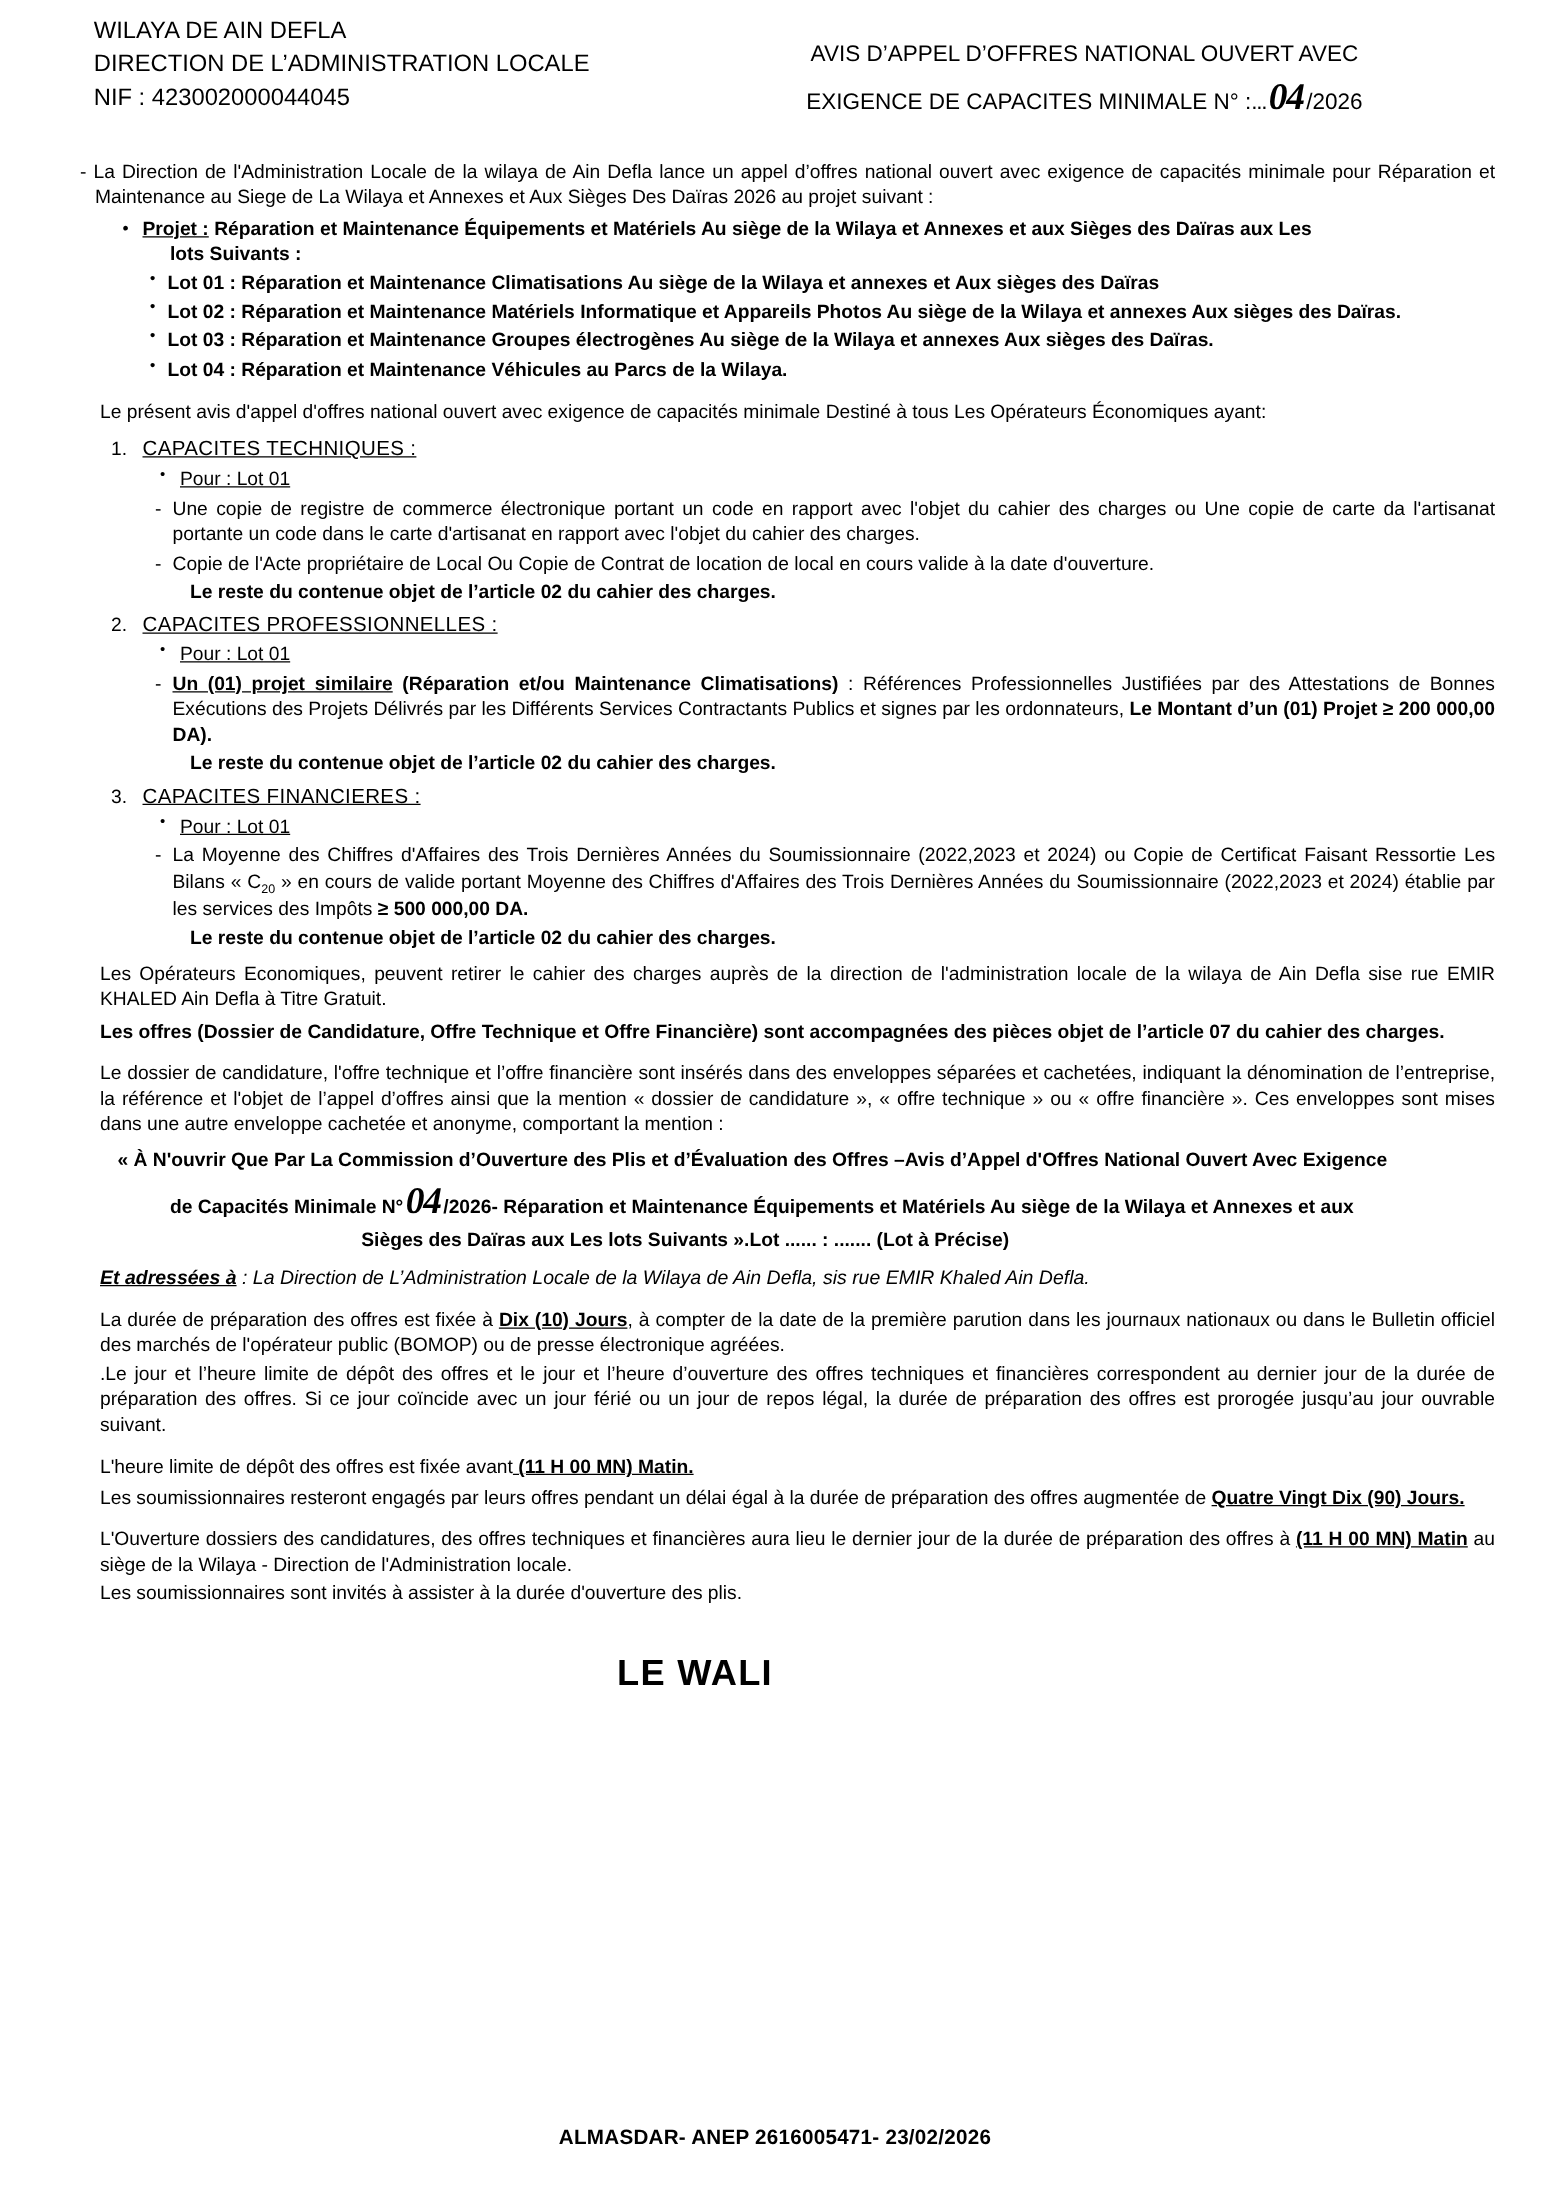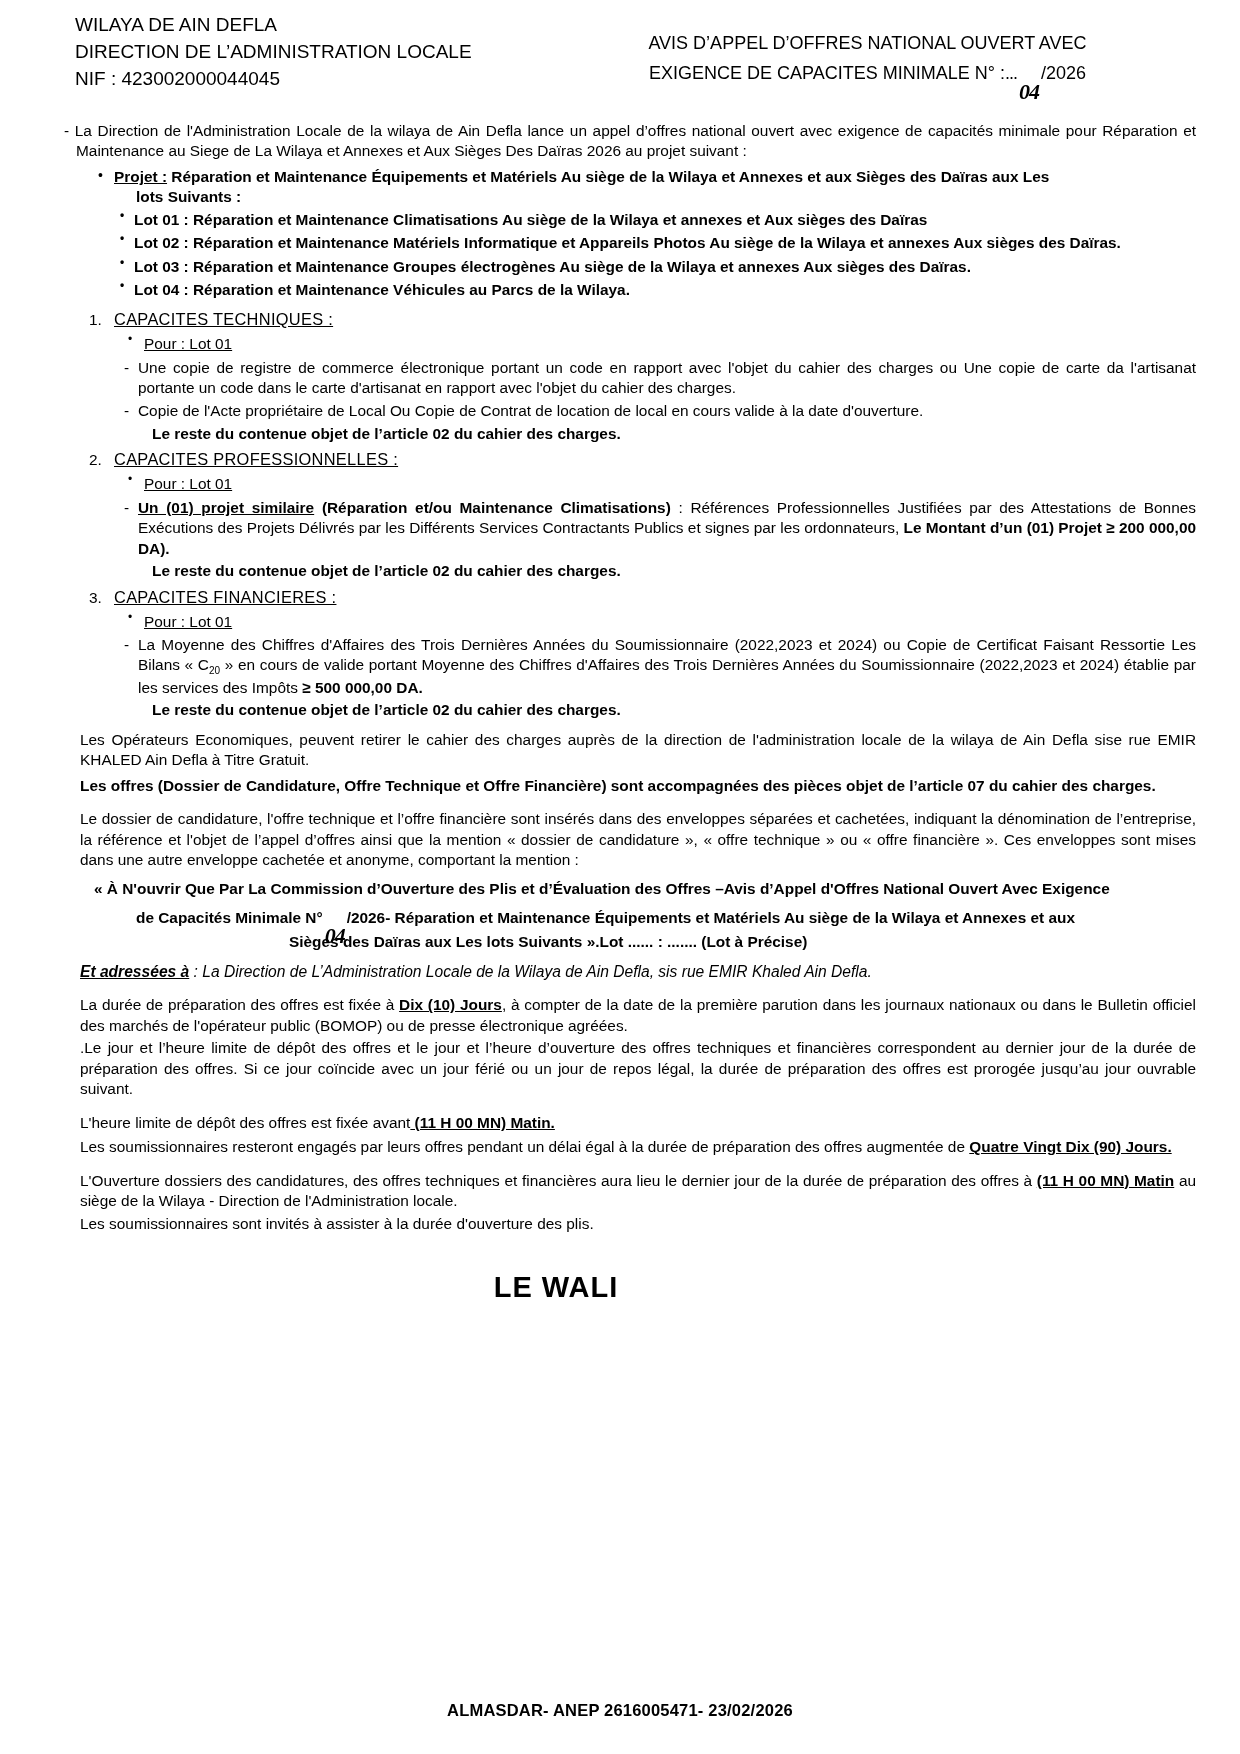--- a/index.html
+++ b/index.html
@@ -49,26 +49,26 @@
     font-size: 18px;
     line-height: 1.45;
     text-align: center;
     padding-top: 18px;
   }
   .hdr-right .l2 {
     white-space: nowrap;
   }
   .handnum {
     font-family: "Liberation Serif", serif;
-    font-size: 22px;
+    font-size: 30px;
     font-weight: 700;
     font-style: italic;
     letter-spacing: -1px;
     position: relative;
-    top: 20px;
+    top: 0;
     padding: 0 2px;
   }
   .dots { letter-spacing: -1px; }
 
   
   .body {
     padding: 14px 44px 0 66px;
     font-size: 15.4px;
     line-height: 1.33;
     text-align: justify;
@@ -251,20 +251,21 @@
       </li>
     </ul>
 
     <ul class="lots">
       <li>Lot 01 : Réparation et Maintenance Climatisations Au siège de la Wilaya et annexes et Aux sièges des Daïras</li>
       <li>Lot 02 : Réparation et Maintenance Matériels Informatique et Appareils Photos Au siège de la Wilaya et annexes Aux sièges des Daïras.</li>
       <li>Lot 03 : Réparation et Maintenance Groupes électrogènes  Au siège de la Wilaya et annexes Aux sièges des Daïras.</li>
       <li>Lot 04 : Réparation et Maintenance Véhicules au Parcs de la Wilaya.</li>
     </ul>
 
+    <p class="para">Le présent avis d'appel d'offres national ouvert avec exigence de capacités minimale Destiné à tous Les Opérateurs Économiques ayant:</p>
 
     <ol class="sections">
 
       <li>
         <span class="sec-title">CAPACITES TECHNIQUES :</span>
         <ul class="pour">
           <li class="u">Pour : Lot 01</li>
         </ul>
         <ul class="dash-list">
           <li>Une copie de registre de commerce électronique portant un code en rapport avec l'objet du cahier des charges ou Une copie de carte da l'artisanat portante un code dans le carte d'artisanat en rapport avec l'objet du cahier des charges.</li>

